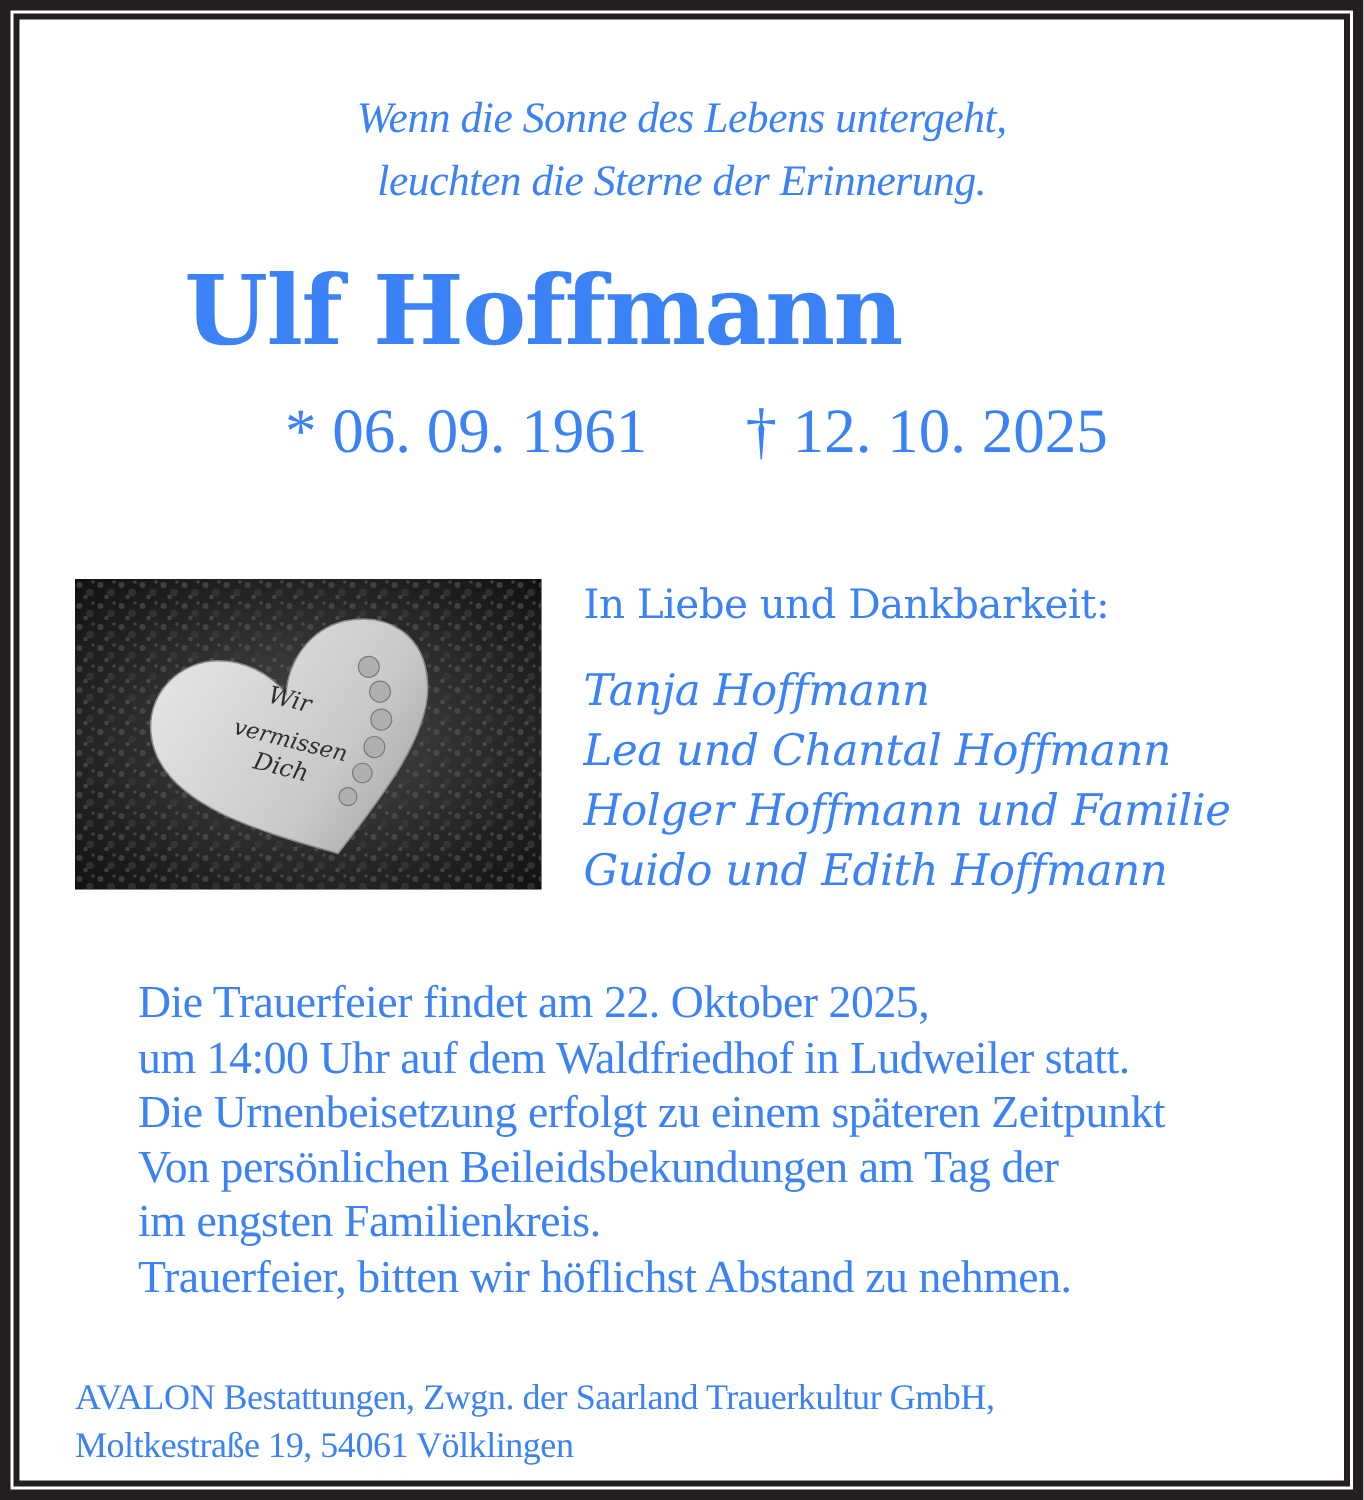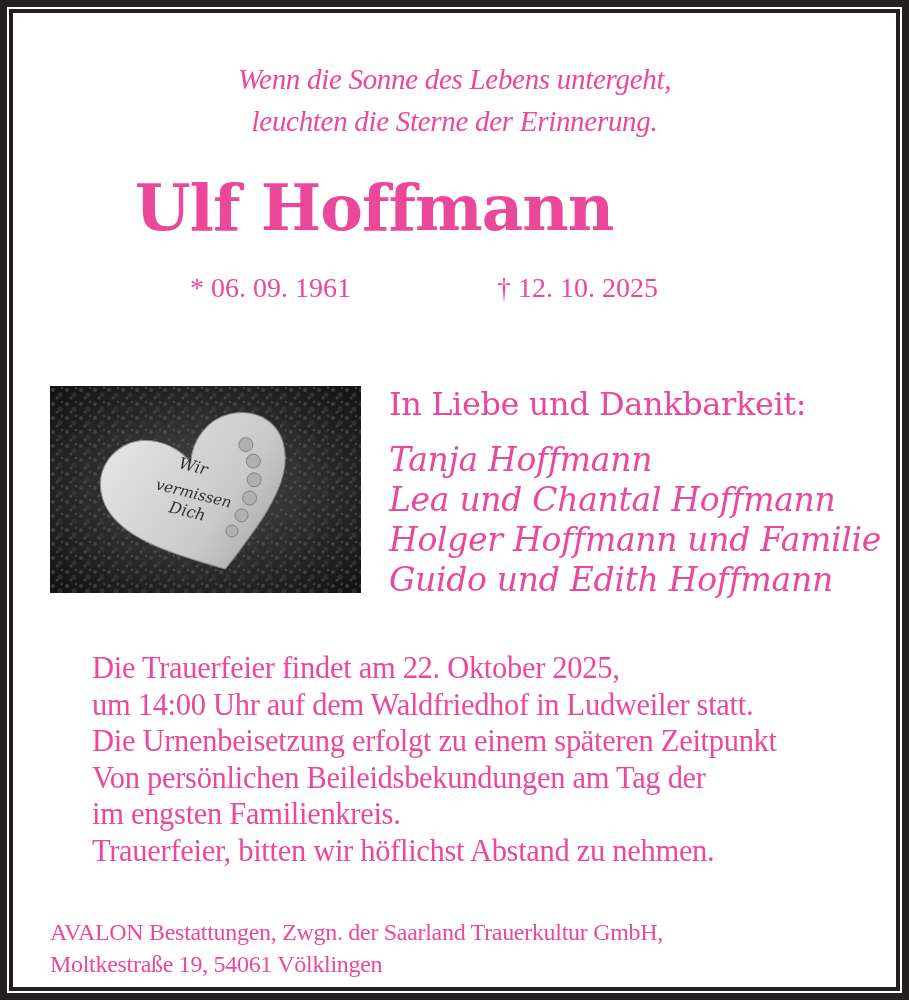--- a/index.html
+++ b/index.html
@@ -5,52 +5,51 @@
     html, body { margin: 0; padding: 0; background: #ffffff; }
     body { width: 909px; height: 1000px; position: relative; overflow: hidden; }
     .frame-outer {
       position: absolute; left: 0; top: 0; width: 909px; height: 1000px;
       box-sizing: border-box; border: 7px solid #231f20; background: #ffffff;
     }
     .frame-inner {
       position: absolute; left: 9px; top: 9px; right: 9px; bottom: 9px;
       border: 4px solid #231f20; background: #ffffff;
     }
-    .content { position: absolute; left: 0; top: 0; width: 909px; height: 1000px; color: #ec4899; }
+    .content { position: absolute; left: 0; top: 0; width: 909px; height: 1000px; color: #3b82f6; }
     .motto {
       position: absolute; left: 0; width: 909px; top: 58px; text-align: center;
       font-family: "Liberation Serif", serif; font-style: italic;
       font-size: 29px; line-height: 42px; letter-spacing: -0.3px;
     }
     .motto div { white-space: nowrap; }
     .name {
       position: absolute; left: 0; width: 724px; top: 168px; text-align: center;
       font-family: "DejaVu Serif", serif; font-weight: bold; font-size: 64px; line-height: 80px;
       letter-spacing: -1px;
-      margin-left: 12px;
     }
     .dates {
       position: absolute; top: 266px; left: 0; width: 781px; height: 44px;
-      font-family: "Liberation Serif", serif; font-size: 28px; line-height: 44px;
+      font-family: "Liberation Serif", serif; font-size: 42px; line-height: 44px;
     }
     .date-birth { position: absolute; left: 190px; white-space: nowrap; }
     .date-death { position: absolute; left: 497px; white-space: nowrap; }
     .photo {
       position: absolute; left: 50px; top: 386px; width: 311px; height: 207px; overflow: hidden;
       background: #2a2a2a;
     }
     .photo svg { display: block; }
     .thanks-heading {
       position: absolute; left: 389px; top: 382px;
-      font-family: "DejaVu Serif", serif; font-size: 32px; line-height: 44px; white-space: nowrap;
+      font-family: "DejaVu Serif", serif; font-size: 27px; line-height: 44px; white-space: nowrap;
       letter-spacing: -0.4px;
     }
     .family {
       position: absolute; left: 389px; top: 440px;
-      font-family: "DejaVu Serif", serif; font-style: italic; font-size: 33px; line-height: 40px;
+      font-family: "DejaVu Serif", serif; font-style: italic; font-size: 29px; line-height: 40px;
       letter-spacing: -0.3px;
     }
     .family div { white-space: nowrap; }
     .info {
       position: absolute; left: 50px; top: 650px;
       font-family: "Liberation Serif", serif; font-size: 30.5px; line-height: 36.5px;
       letter-spacing: -0.3px;
       margin-left: 42px;
     }
     .info div { white-space: nowrap; }

